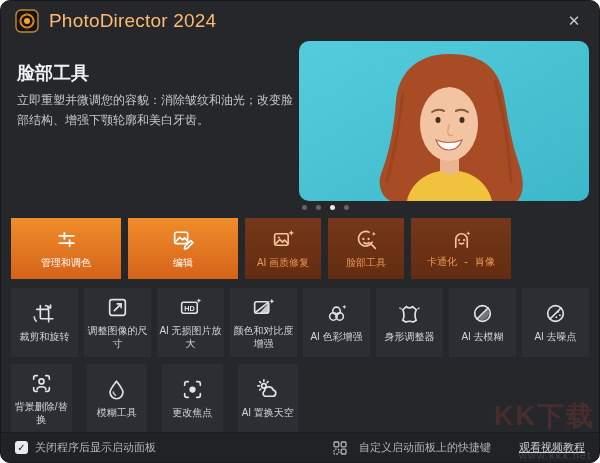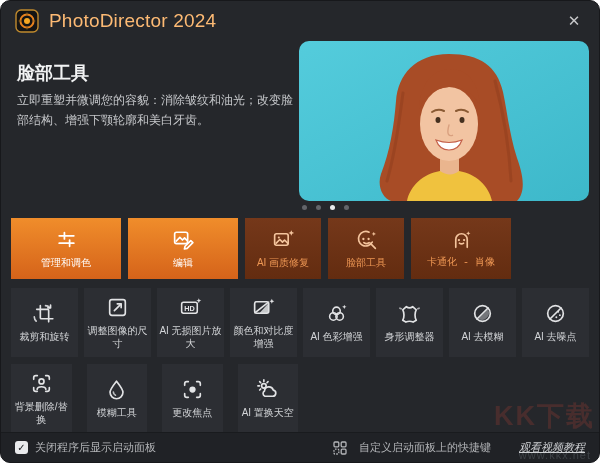--- a/index.html
+++ b/index.html
@@ -42,21 +42,21 @@
   .featured .tool-btn.secondary .tool-label{color:#ee9754;}
   .featured .tool-btn.secondary:last-child{width:100px;font-family:Liberation Mono, monospace;}
 
   
   .footer{position:absolute;left:0;right:0;bottom:0;height:30px;background:#202226;border-top:1px solid #191b1e;display:flex;align-items:center;padding:0 14px;box-sizing:border-box;}
   .checkbox{width:13px;height:13px;border-radius:3px;background:#e9eaec;color:#202226;font-size:10px;line-height:13px;text-align:center;margin-right:7px;font-weight:bold;}
   .footer-label{color:#b4b6b9;font-size:11px;}
   .footer-right{margin-left:auto;display:flex;align-items:flex-end;gap:12px;}
   .grid-icon{width:14px;height:14px;color:#b4b6b9;}
   .grid-icon svg{width:100%;height:100%;display:block;}
-  .tutorial-link{color:#cfd1d4;font-size:11px;text-decoration:underline;margin-left:16px;font-style:italic;}
+  .tutorial-link{color:#cfd1d4;font-size:11px;text-decoration:underline;margin-left:16px;}
 
   
   .wm1{position:absolute;right:4px;top:397px;font-size:27px;font-weight:bold;color:#8b3a33;opacity:.34;letter-spacing:2px;pointer-events:none;}
   .wm2{position:absolute;right:8px;top:448px;font-size:11px;color:#8a949c;opacity:.28;letter-spacing:1px;pointer-events:none;}
 </style>
 </head>
 <body>
 
 <div class="window">
 

